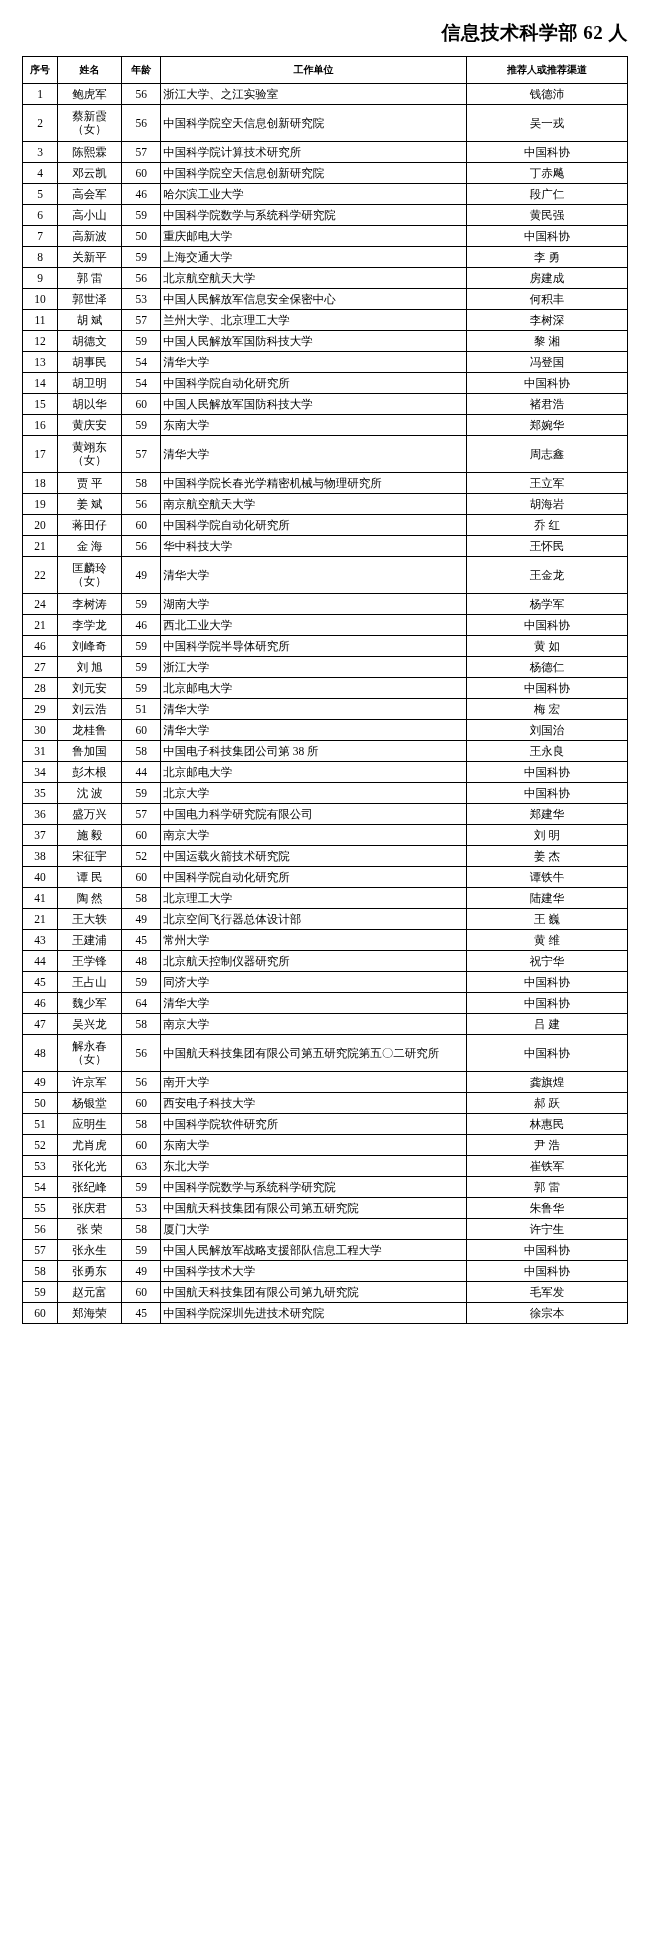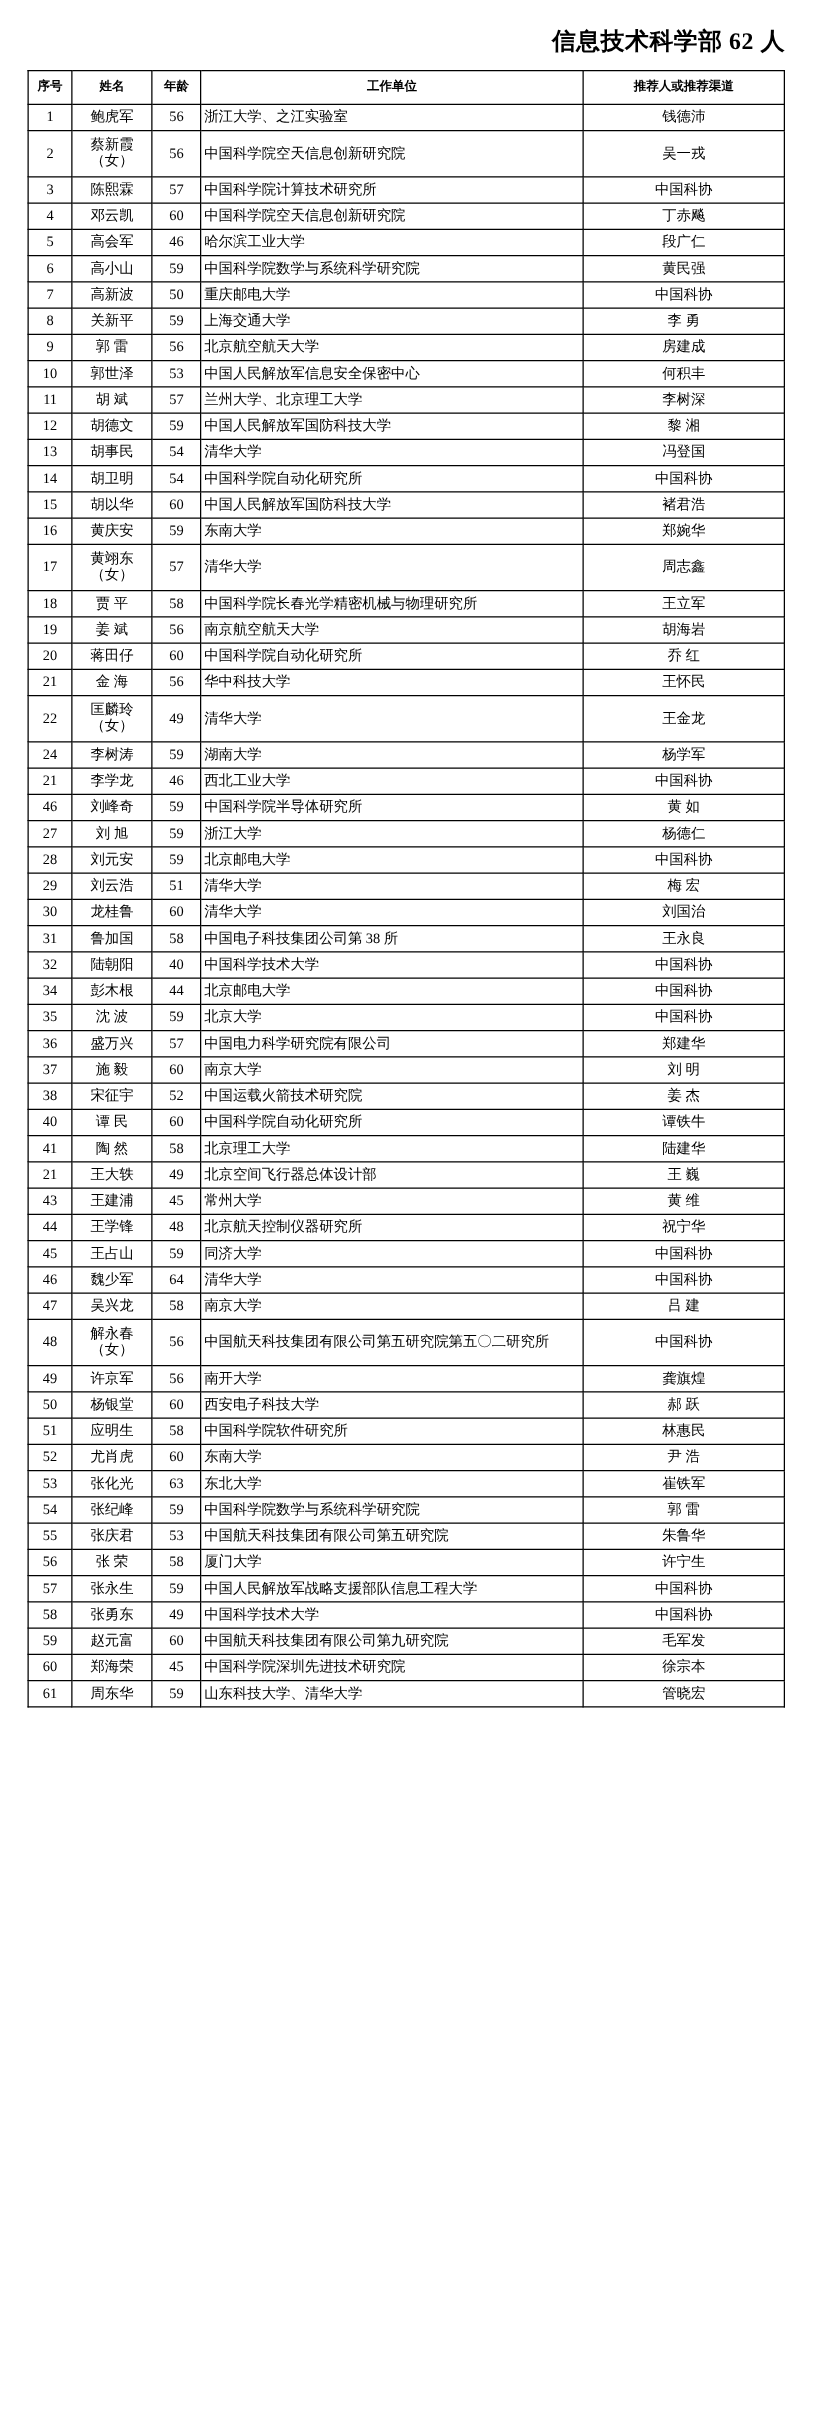--- a/index.html
+++ b/index.html
@@ -294,27 +294,20 @@
           <td class="c-ref">刘国治</td>
         </tr>
         <tr>
           <td class="c-idx">31</td>
           <td class="c-name">鲁加国</td>
           <td class="c-age">58</td>
           <td class="c-org">中国电子科技集团公司第 38 所</td>
           <td class="c-ref">王永良</td>
         </tr>
         <tr>
-          <td class="c-idx">32</td>
-          <td class="c-name">陆朝阳</td>
-          <td class="c-age">40</td>
-          <td class="c-org">中国科学技术大学</td>
-          <td class="c-ref">中国科协</td>
-        </tr>
-        <tr>
           <td class="c-idx">34</td>
           <td class="c-name">彭木根</td>
           <td class="c-age">44</td>
           <td class="c-org">北京邮电大学</td>
           <td class="c-ref">中国科协</td>
         </tr>
         <tr>
           <td class="c-idx">35</td>
           <td class="c-name">沈  波</td>
           <td class="c-age">59</td>
@@ -484,22 +477,15 @@
           <td class="c-org">中国航天科技集团有限公司第九研究院</td>
           <td class="c-ref">毛军发</td>
         </tr>
         <tr>
           <td class="c-idx">60</td>
           <td class="c-name">郑海荣</td>
           <td class="c-age">45</td>
           <td class="c-org">中国科学院深圳先进技术研究院</td>
           <td class="c-ref">徐宗本</td>
         </tr>
-        <tr>
-          <td class="c-idx">61</td>
-          <td class="c-name">周东华</td>
-          <td class="c-age">59</td>
-          <td class="c-org">山东科技大学、清华大学</td>
-          <td class="c-ref">管晓宏</td>
-        </tr>
       </tbody>
   </table>
 </div>
 
 </body></html>

